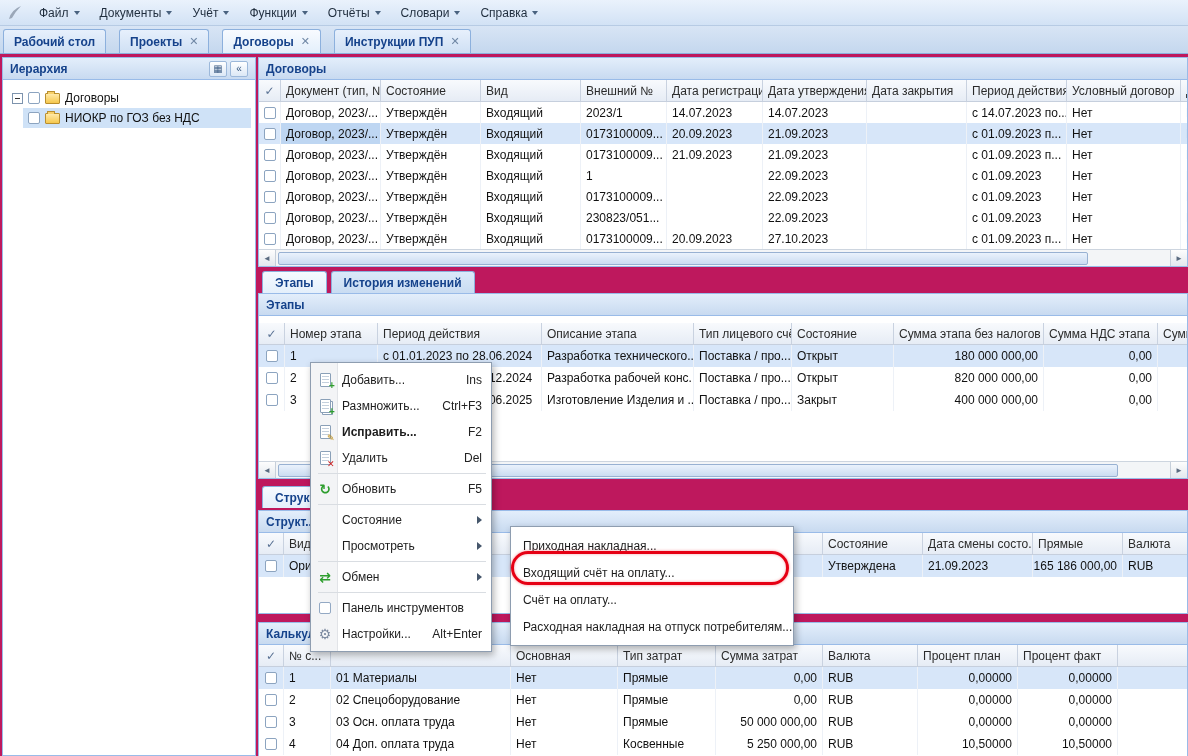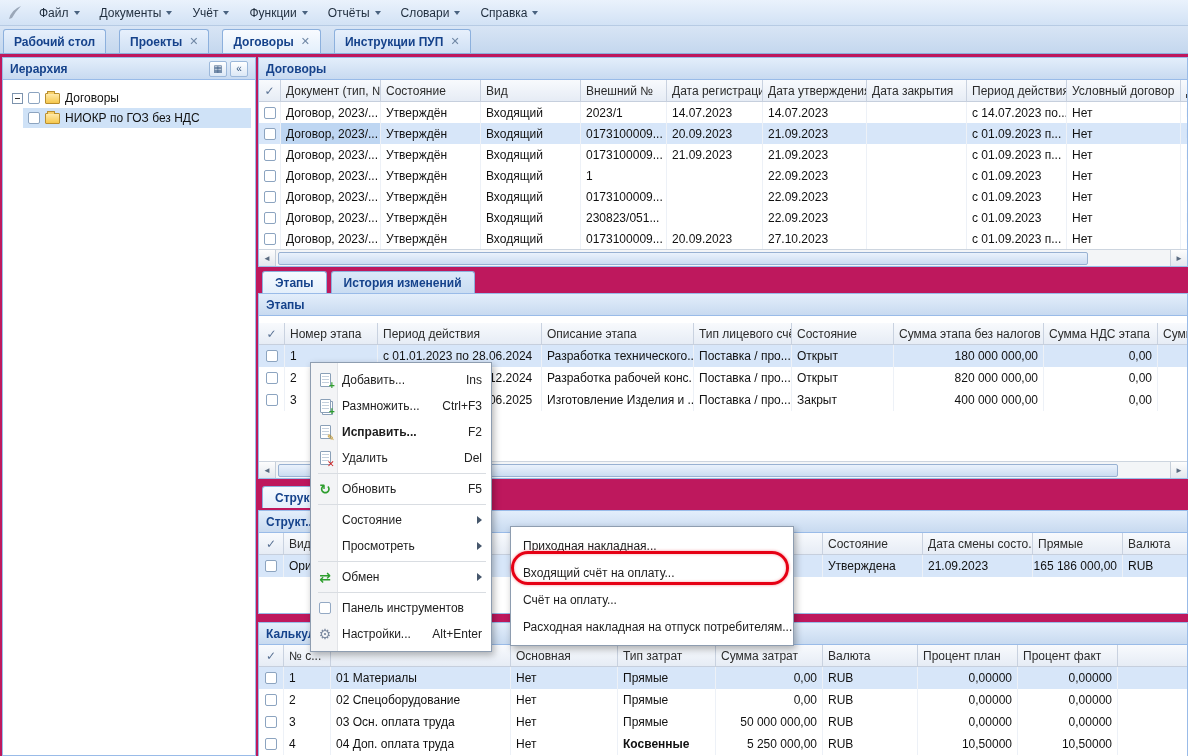--- a/index.html
+++ b/index.html
@@ -481,21 +481,21 @@
           <div class="gc" style="width: 100px; justify-content: flex-end;">0,00000</div>
           <div class="gc" style="width: 75px;"></div>
         </div>
         <div class="grow" style="height: 22px;">
           <div class="gc chk" style="width: 25px;">
             <div class="cbx"></div>
           </div>
           <div class="gc" style="width: 47px;">4</div>
           <div class="gc" style="width: 180px;">04 Доп. оплата труда</div>
           <div class="gc" style="width: 107px;">Нет</div>
-          <div class="gc" style="width: 98px; font-weight: bold;">Косвенные</div>
+          <div class="gc" style="width: 98px;">Косвенные</div>
           <div class="gc" style="width: 107px; justify-content: flex-end;">5 250 000,00</div>
           <div class="gc" style="width: 95px;">RUB</div>
           <div class="gc" style="width: 100px; justify-content: flex-end;">10,50000</div>
           <div class="gc" style="width: 100px; justify-content: flex-end;">10,50000</div>
           <div class="gc" style="width: 75px;"></div>
         </div>
       </div>
   </div>
 
   <div class="cmenu">

